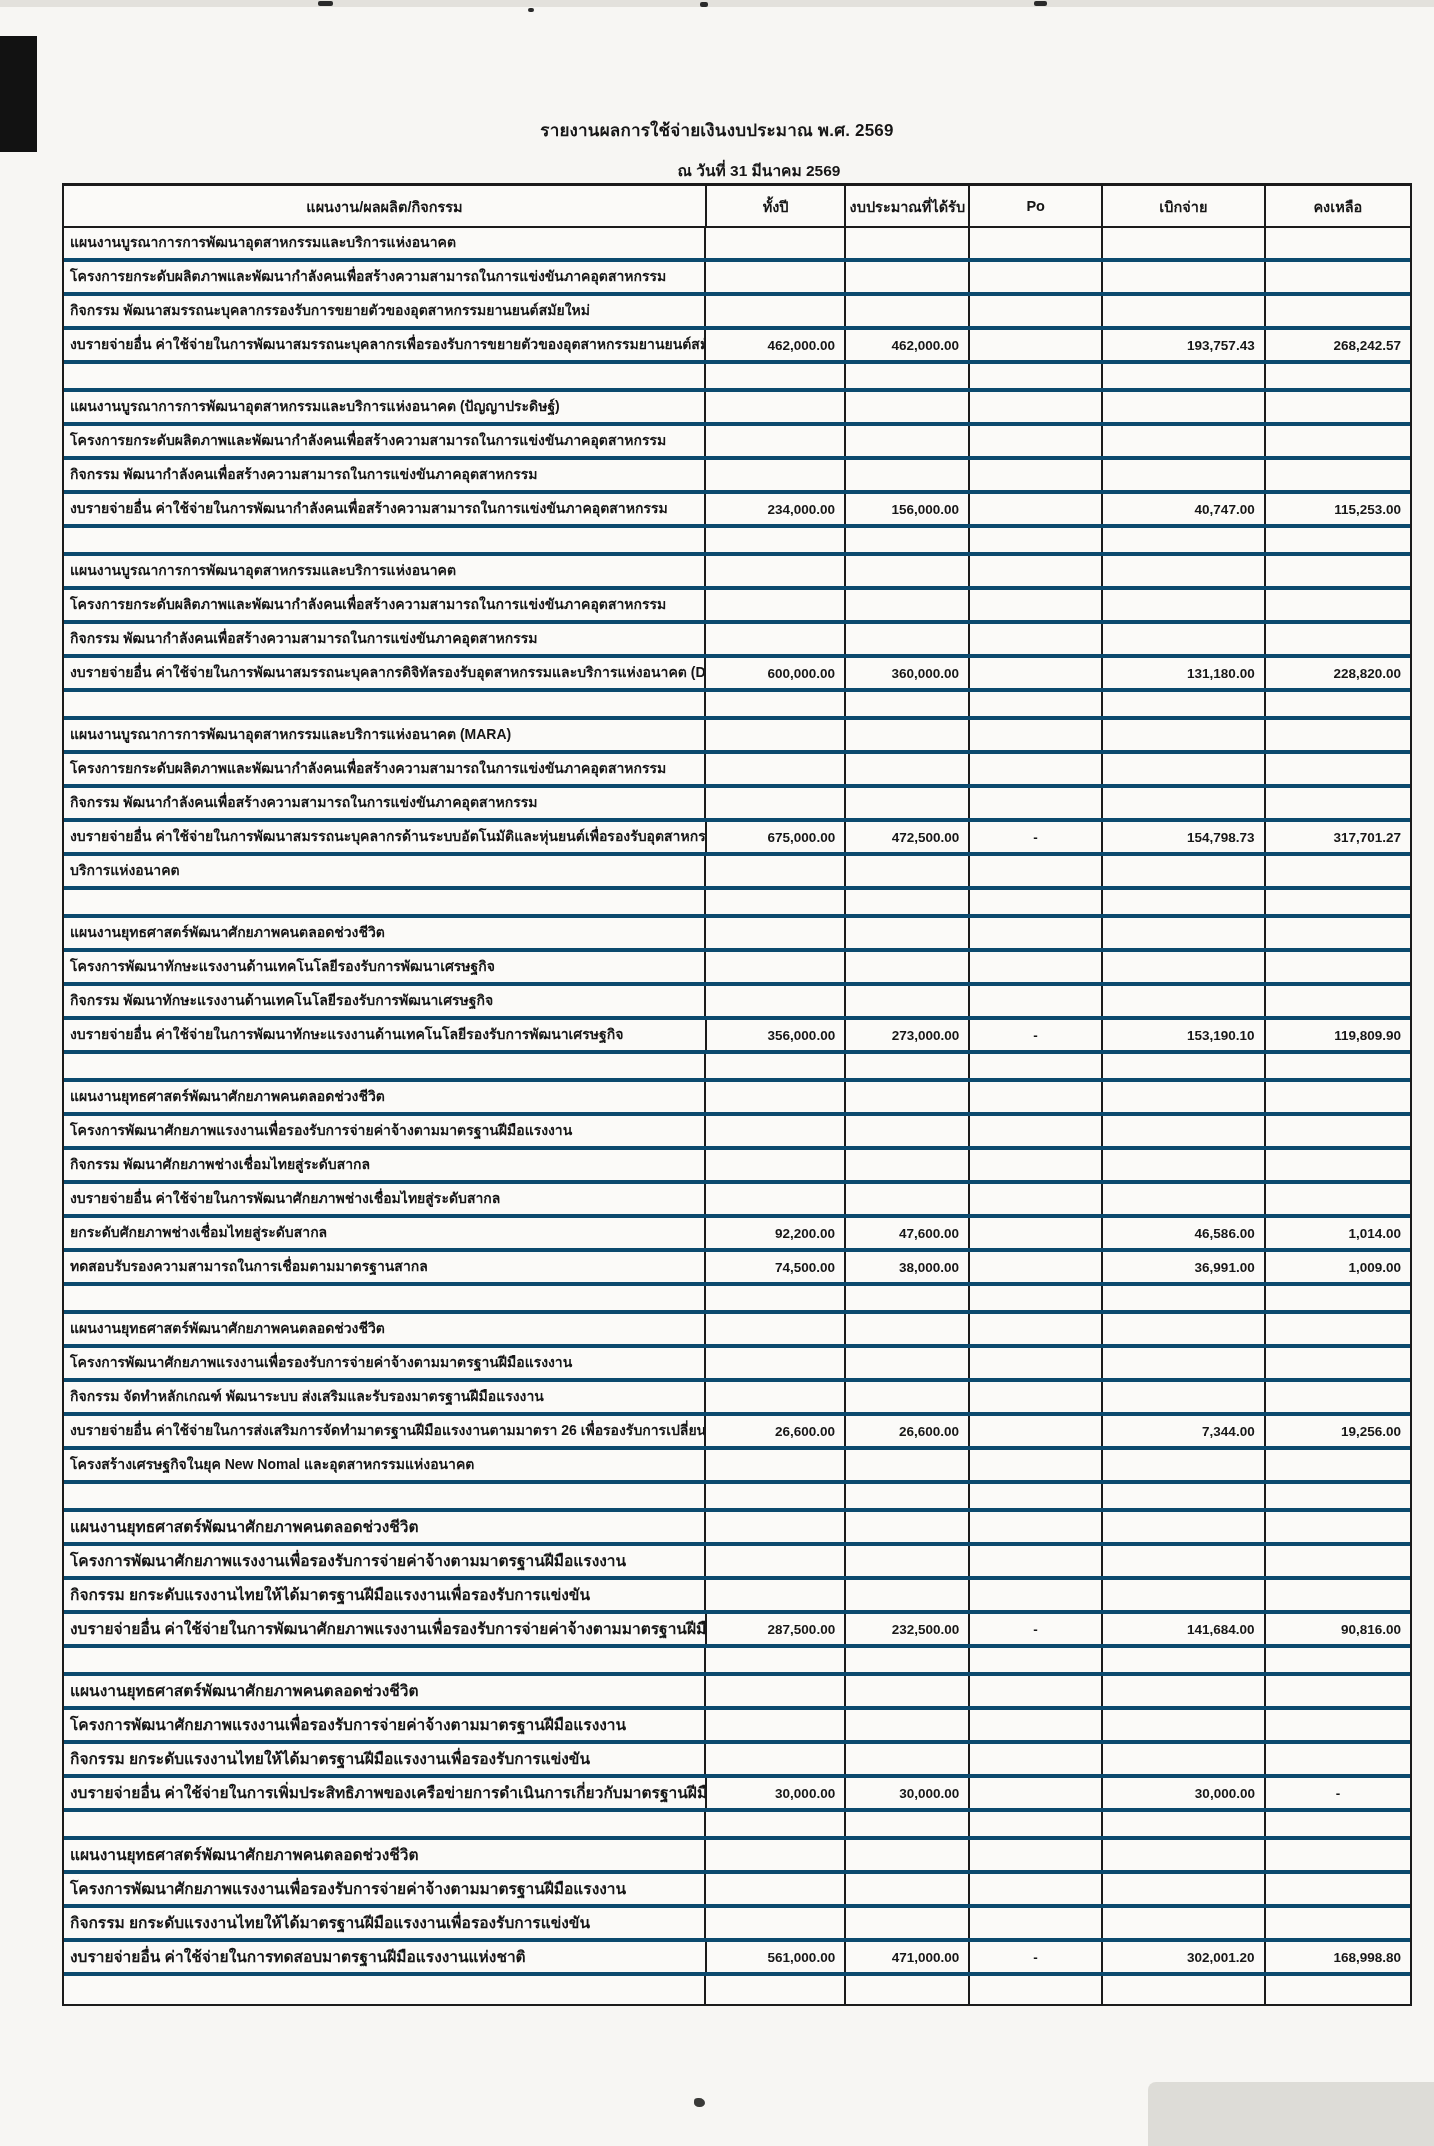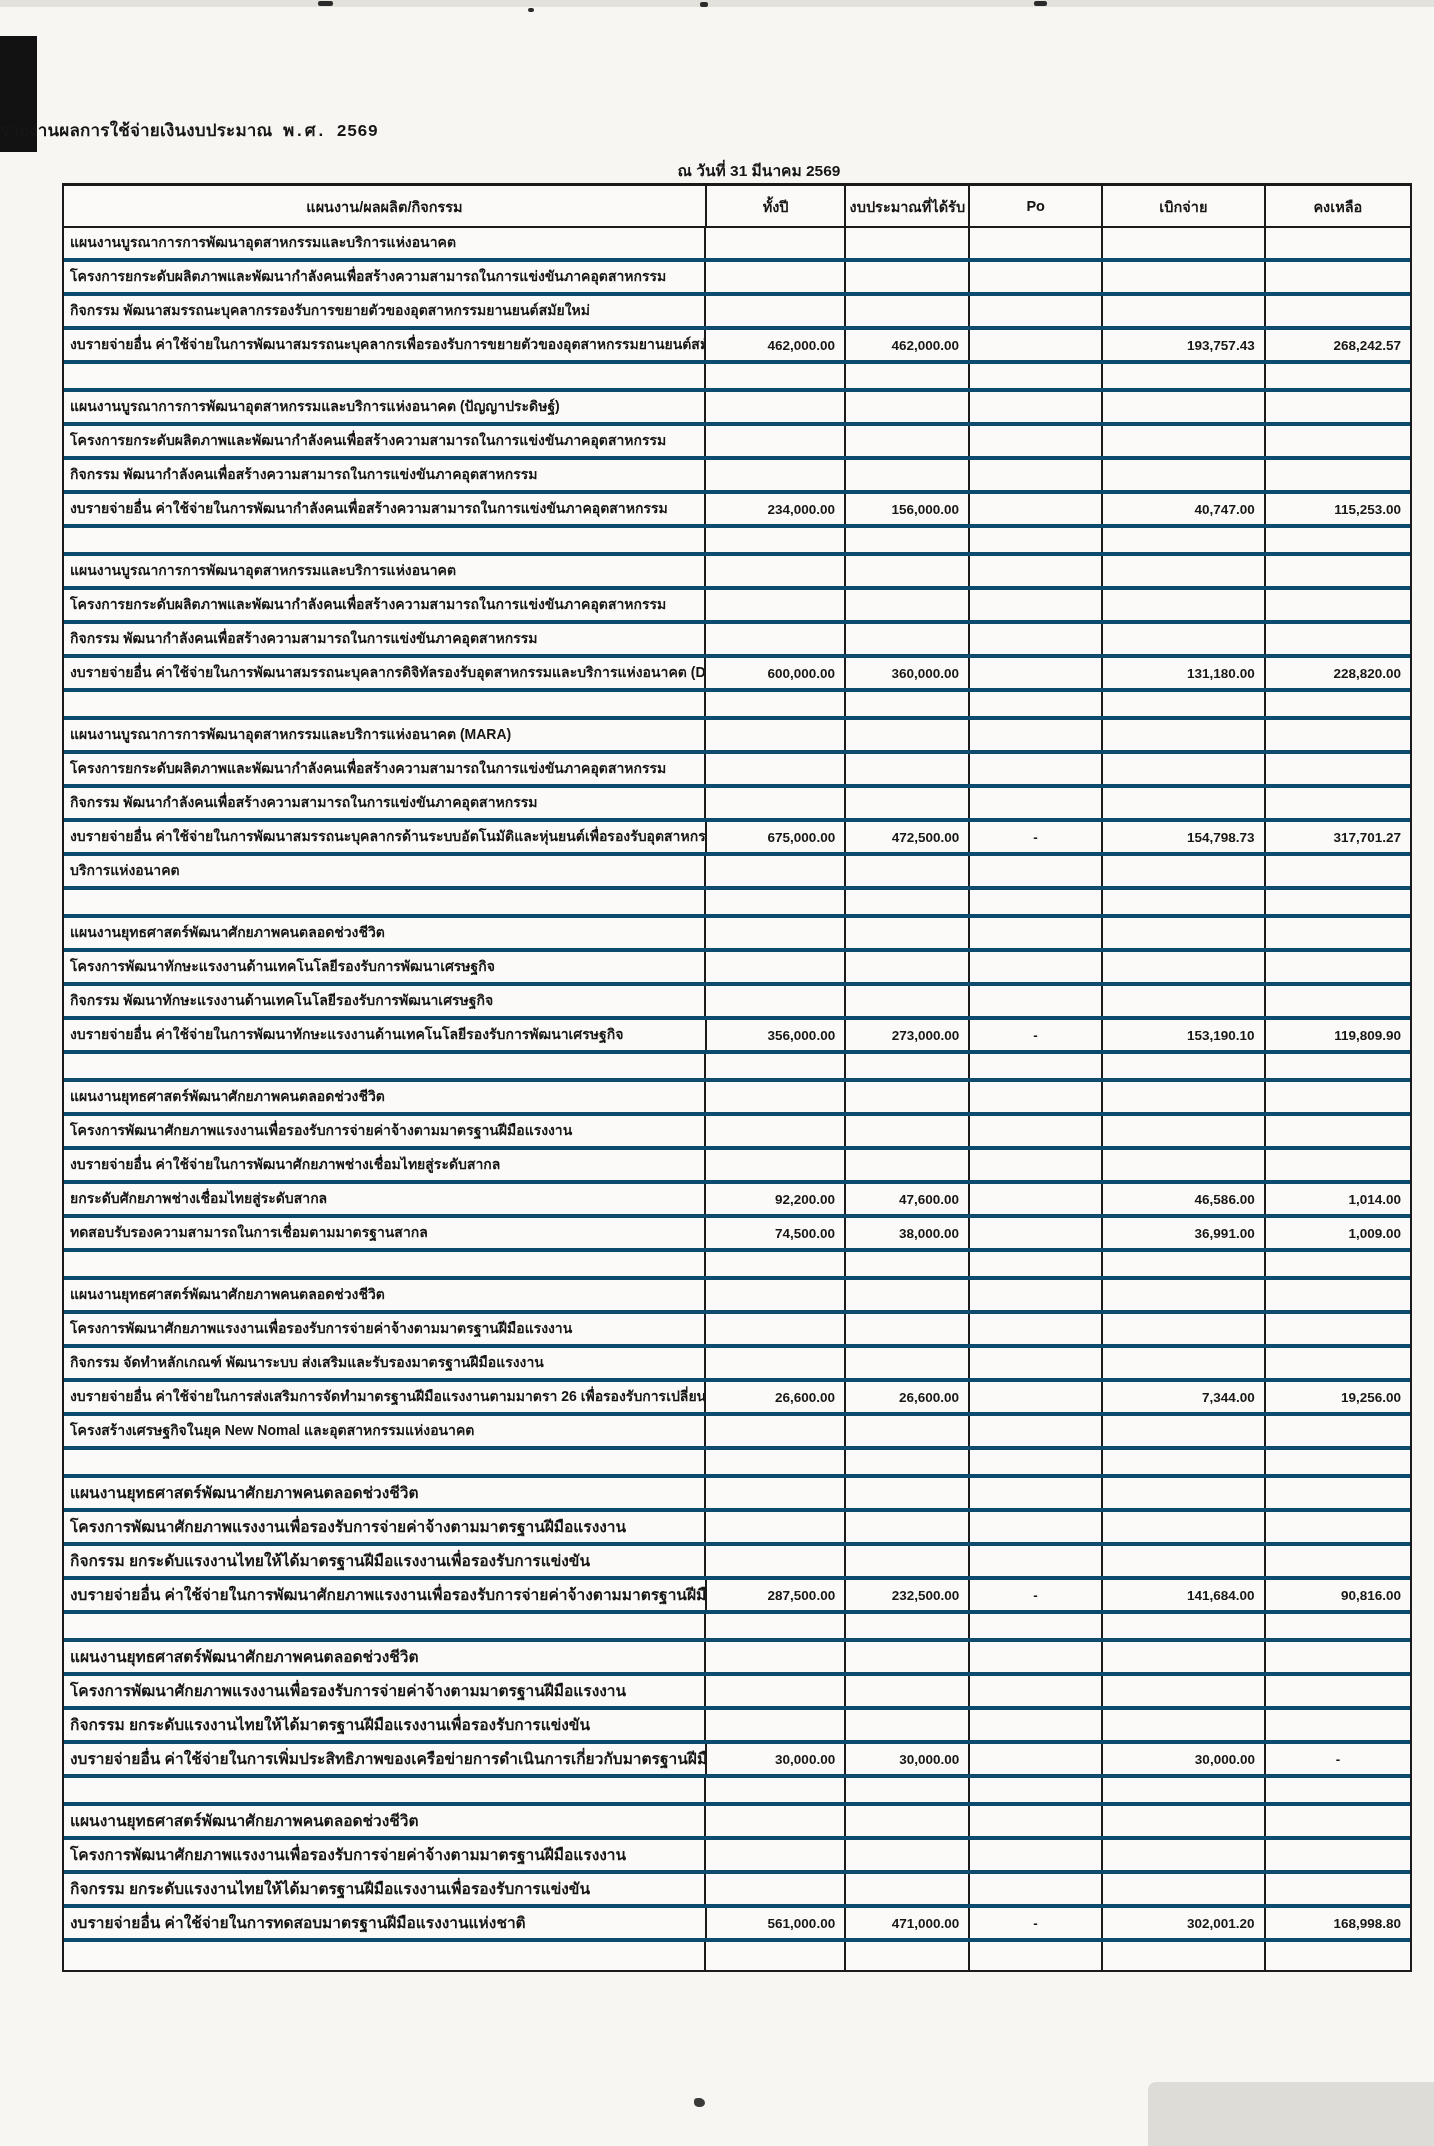--- a/index.html
+++ b/index.html
@@ -9,22 +9,22 @@
     font-family:"Liberation Sans","DejaVu Sans",sans-serif;
     color:#161616;
   }
   
   .top-strip{position:absolute;left:0;top:0;width:1434px;height:7px;background:#e3e1dc;}
   .corner-block{position:absolute;left:0;top:36px;width:37px;height:116px;background:#121212;}
   .speck{position:absolute;background:#2a2a2a;border-radius:2px;}
   .bottom-blob{position:absolute;left:1148px;top:2082px;width:286px;height:64px;background:#dddcd7;border-radius:8px 0 0 0;}
   .btm-speck{position:absolute;left:694px;top:2098px;width:11px;height:9px;background:#3a3a38;border-radius:40% 60% 50% 50%;}
 
-  .title{position:absolute;left:0;top:116px;width:1434px;
-    font-size:17px;font-weight:bold;letter-spacing:.2px;font-family:Liberation Mono, monospace;}
+  .title{position:absolute;left:0;top:116px;width:1434px;text-align:center;
+    font-size:17px;font-weight:bold;letter-spacing:.2px;}
   .subtitle{position:absolute;left:0;top:158px;width:1434px;text-align:center;
     font-size:15.5px;font-weight:bold;padding-left:42px;}
 
   .tbl{position:absolute;left:62px;top:183px;width:1350px;
     border:2px solid #1b1b1b;border-top-width:3px;background:#fbfaf8;box-sizing:border-box;}
   .tr{display:flex;width:100%;box-sizing:border-box;border-bottom:4px solid #0c4a6e;}
   .tr:last-child{border-bottom:none;}
   .td{box-sizing:border-box;border-right:2px solid #1b1b1b;display:flex;align-items:center;
     overflow:hidden;white-space:nowrap;}
   .td:last-child{border-right:none;}
@@ -281,20 +281,28 @@
   </div>
       <div class="tr body-row">
     <div class="td c0 lbl">โครงการพัฒนาศักยภาพแรงงานเพื่อรองรับการจ่ายค่าจ้างตามมาตรฐานฝีมือแรงงาน</div>
     <div class="td c1 num"></div>
     <div class="td c2 num"></div>
     <div class="td c3 num"></div>
     <div class="td c4 num"></div>
     <div class="td c5 num"></div>
   </div>
       <div class="tr body-row">
+    <div class="td c0 lbl">กิจกรรม  พัฒนาศักยภาพช่างเชื่อมไทยสู่ระดับสากล</div>
+    <div class="td c1 num"></div>
+    <div class="td c2 num"></div>
+    <div class="td c3 num"></div>
+    <div class="td c4 num"></div>
+    <div class="td c5 num"></div>
+  </div>
+      <div class="tr body-row">
     <div class="td c0 lbl">งบรายจ่ายอื่น  ค่าใช้จ่ายในการพัฒนาศักยภาพช่างเชื่อมไทยสู่ระดับสากล</div>
     <div class="td c1 num"></div>
     <div class="td c2 num"></div>
     <div class="td c3 num"></div>
     <div class="td c4 num"></div>
     <div class="td c5 num"></div>
   </div>
       <div class="tr body-row">
     <div class="td c0 lbl">ยกระดับศักยภาพช่างเชื่อมไทยสู่ระดับสากล</div>
     <div class="td c1 num">92,200.00</div>

